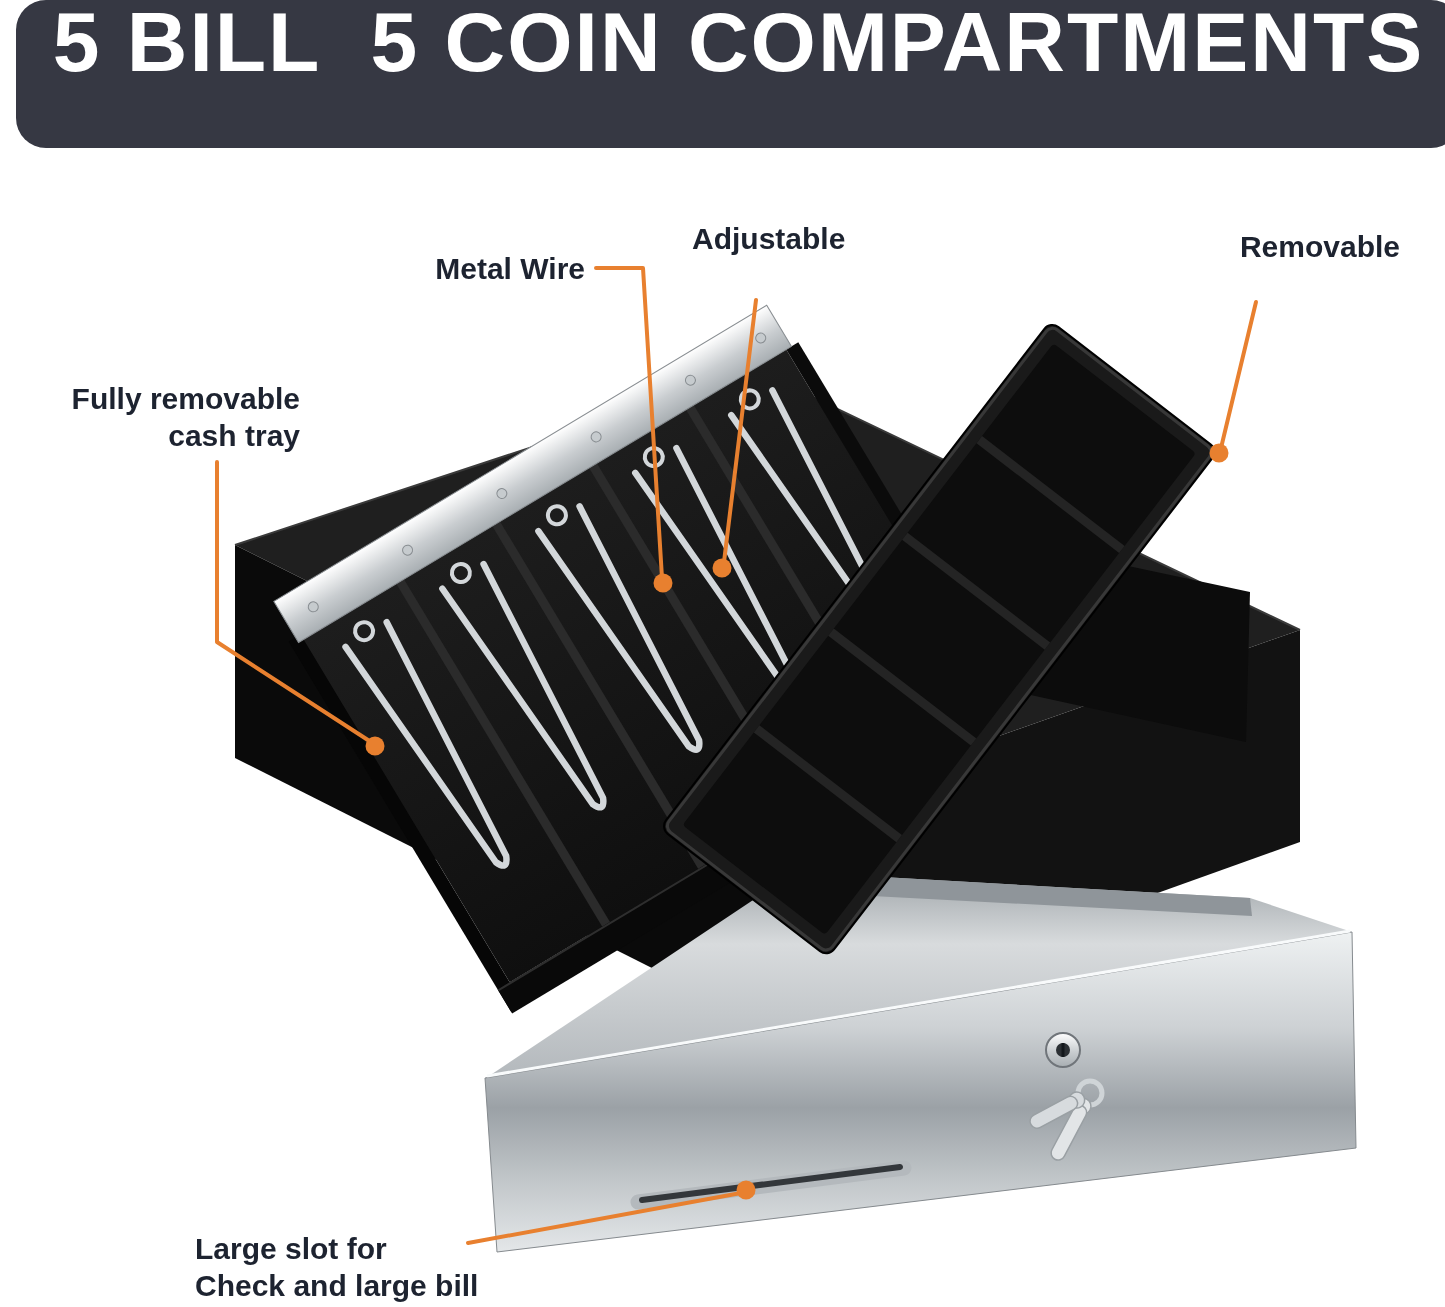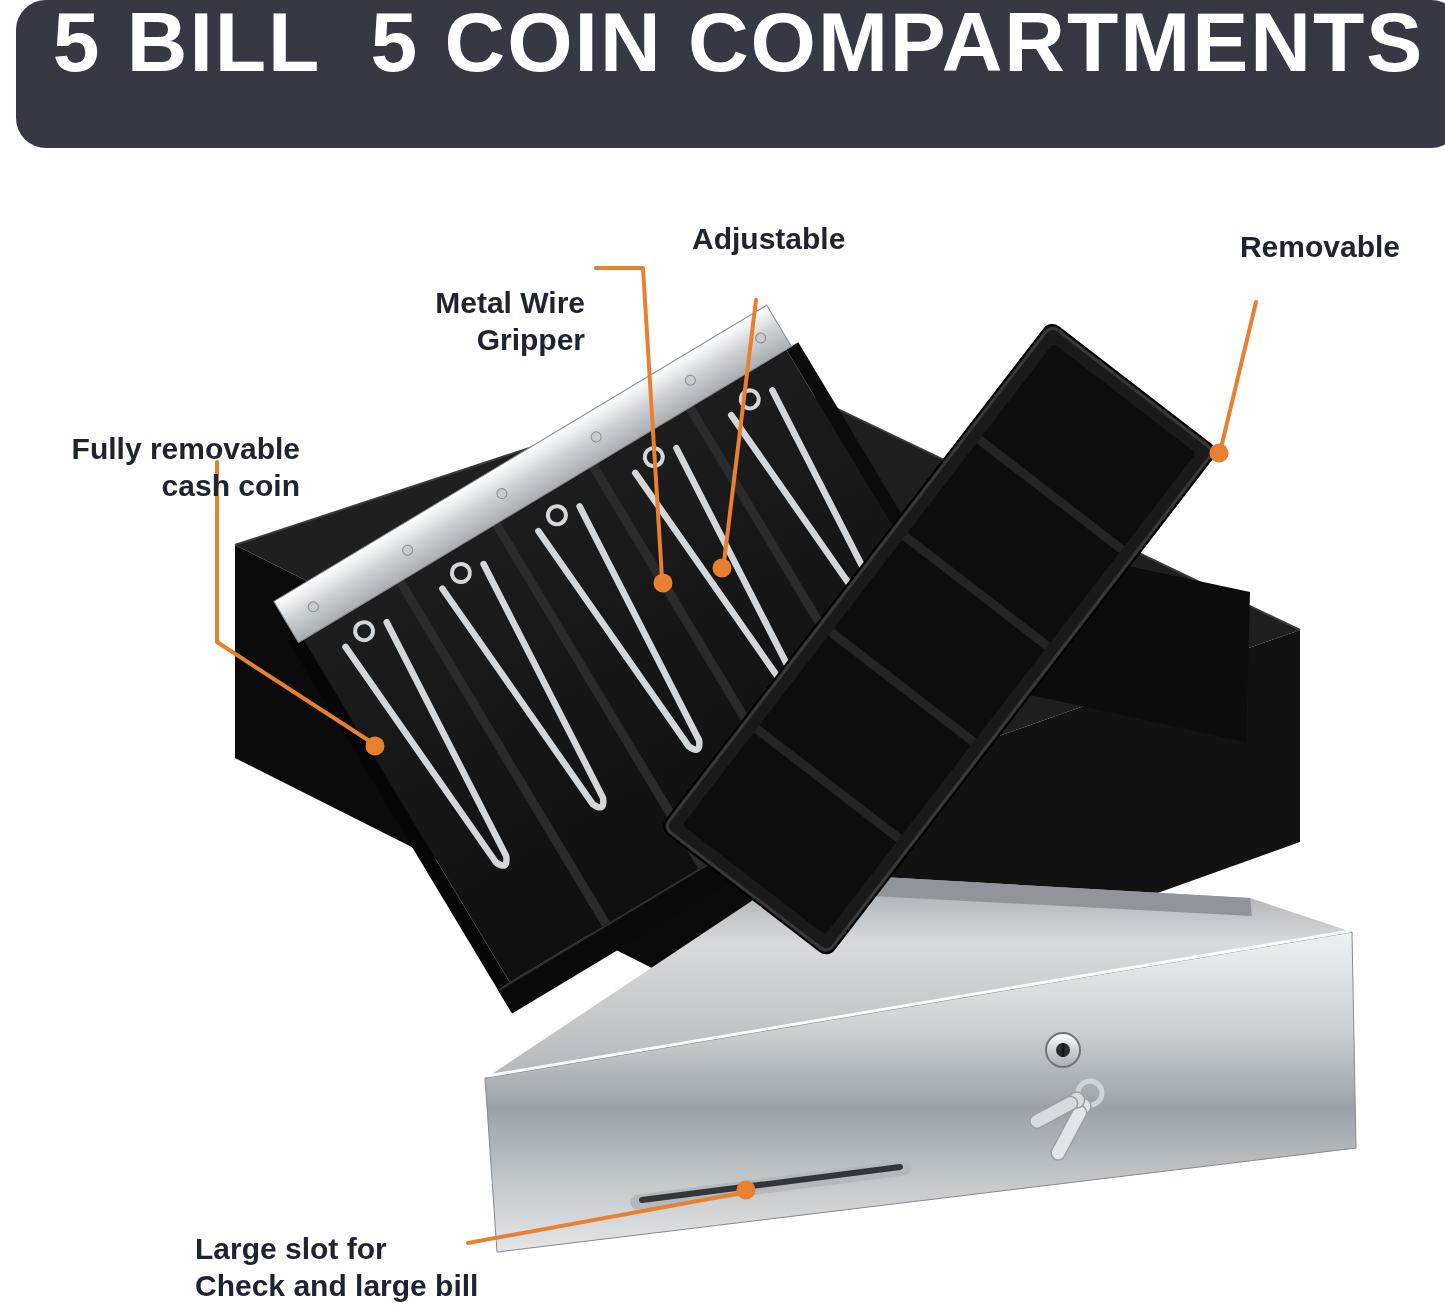--- a/index.html
+++ b/index.html
@@ -20,28 +20,28 @@
   }
 
   .art{position:absolute;top:0;left:0;z-index:1;}
 
   .callout{
     position:absolute;z-index:2;
     color:var(--label-text,#1d2330);
     font-size:30px;font-weight:700;line-height:37px;
   }
   .callout .l1,.callout .l2{display:block;}
-  .co-right{text-align:right;margin-top:34px;}
+  .co-right{text-align:right;}
   .co-center{}
   .co-left{text-align:right;}
 
   #co-wire   {top:250px; left:325px; width:260px;}
   #co-divider{top:220px; left:692px; width:260px;}
   #co-coin   {top:228px; left:1120px;width:280px;}
-  #co-cash   {top:396px; left:40px;  width:260px;}
+  #co-cash   {top:380px; left:40px;  width:260px;}
   #co-slot   {top:1230px;left:195px; width:300px;}
 </style>
 </head>
 <body>
 
 <div class="stage">
 
   <div class="banner">
     <div class="banner-title">5 BILL  5 COIN COMPARTMENTS</div>
   </div>
@@ -174,34 +174,33 @@
       <circle cx="663" cy="583" r="9.5"></circle>
       <circle cx="722" cy="568" r="9.5"></circle>
       <circle cx="1219" cy="453" r="9.5"></circle>
       <circle cx="375" cy="746" r="9.5"></circle>
       <circle cx="746" cy="1190" r="9.5"></circle>
     </g>
   </svg>
 
   <div id="co-wire" class="callout co-right">
     <span class="l1">Metal Wire</span>
-    <span class="l2">Gripper</span>
   </div>
 
   <div id="co-divider" class="callout co-center">
     <span class="l1">Adjustable</span>
   </div>
 
   <div id="co-coin" class="callout co-left">
     <span class="l1">Removable</span>
   </div>
 
   <div id="co-cash" class="callout co-right">
     <span class="l1">Fully removable</span>
-    <span class="l2">cash coin</span>
+    <span class="l2">cash tray</span>
   </div>
 
   <div id="co-slot" class="callout co-center">
     <span class="l1">Large slot for</span>
     <span class="l2">Check and large bill</span>
   </div>
 
 </div>
 
 </body></html>

